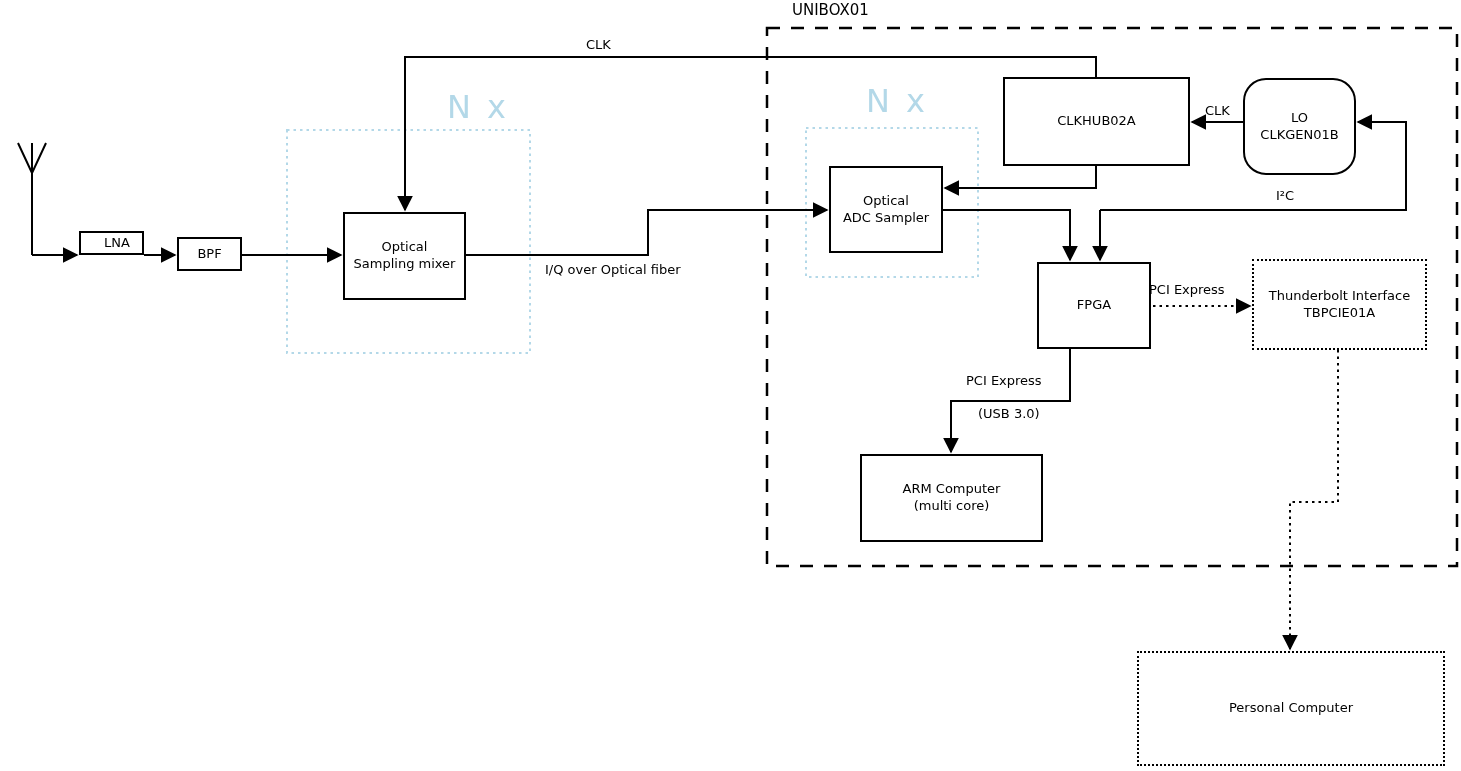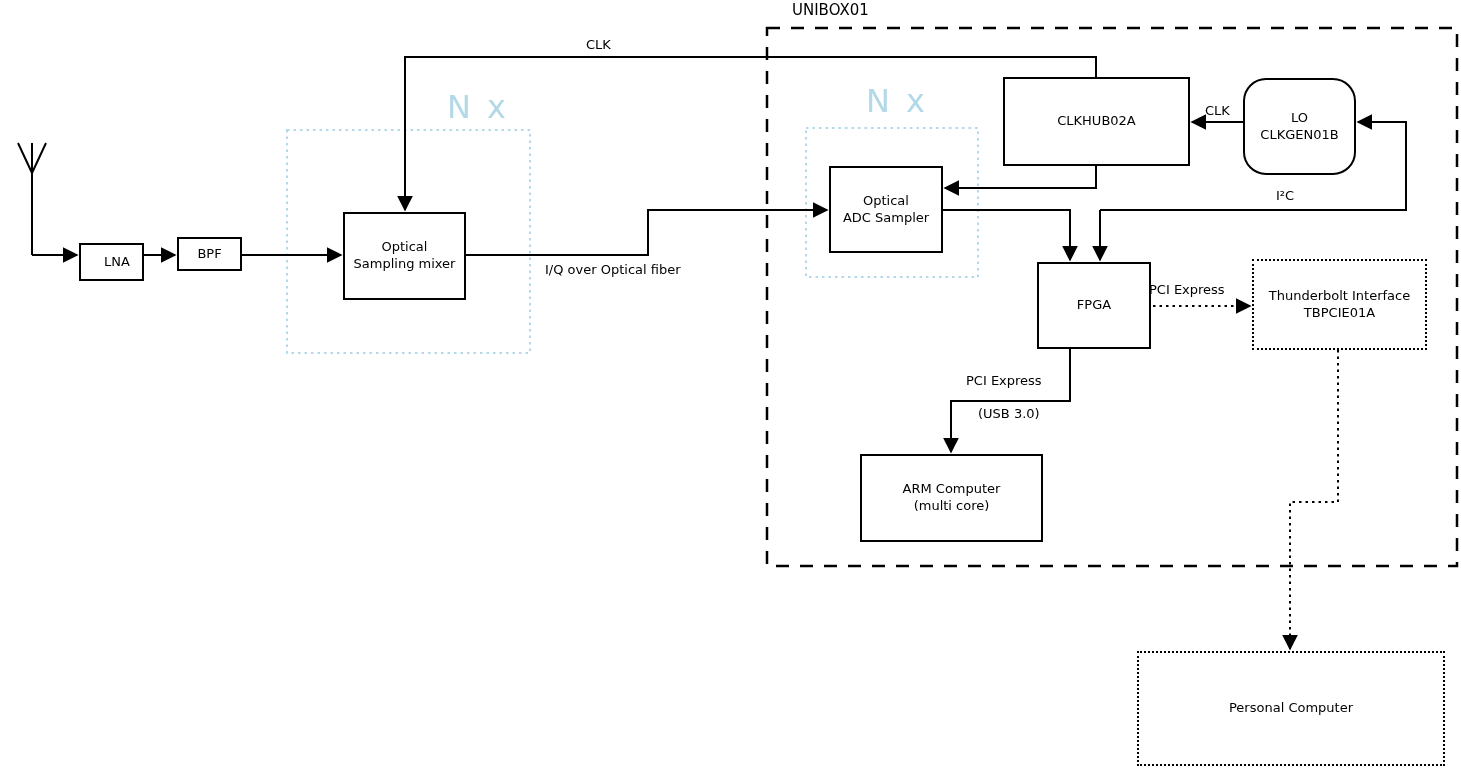--- a/index.html
+++ b/index.html
@@ -84,21 +84,21 @@
     <g stroke="#000000" stroke-width="2" fill="none" stroke-dasharray="2.5 4">
       <path d="M1127,306 H1250" marker-end="url(#arrow)"></path>
       <path d="M1338,350 V502 H1290 V649" marker-end="url(#arrow)"></path>
     </g>
   </svg>
 
   <div class="group-title" style="left:792px; top:1px;">UNIBOX01</div>
   <div class="nx-label" style="left:447px; top:88px;">N x</div>
   <div class="nx-label" style="left:866px; top:82px;">N x</div>
 
-  <div class="node" style="left:79px; top:243px; width:65px; height:38px;padding-left:11px;">
+  <div class="node" style="left:79px; top:231px; width:65px; height:24px;padding-left:11px;">
     <span>LNA</span>
   </div>
 
   <div class="node" style="left:177px; top:237px; width:65px; height:34px;align-items:center;">
     <span>BPF</span>
   </div>
 
   <div class="node" style="left:343px; top:212px; width:123px; height:88px;">
     <span>Optical
 Sampling mixer</span>

